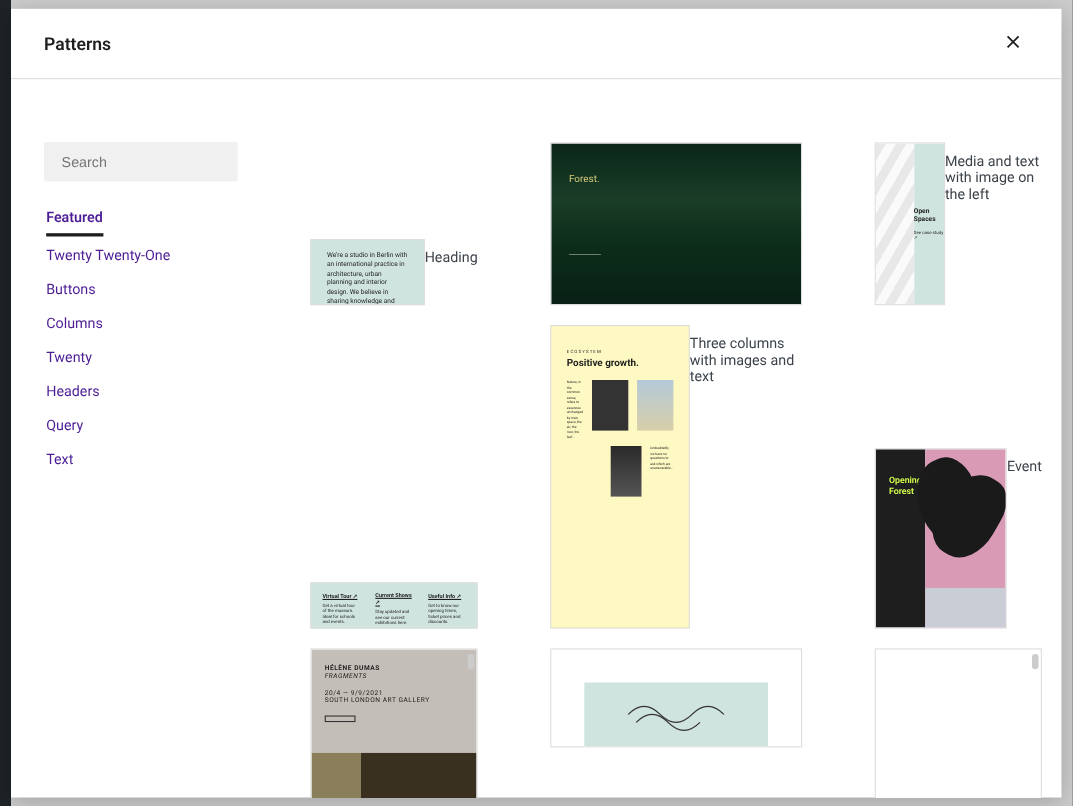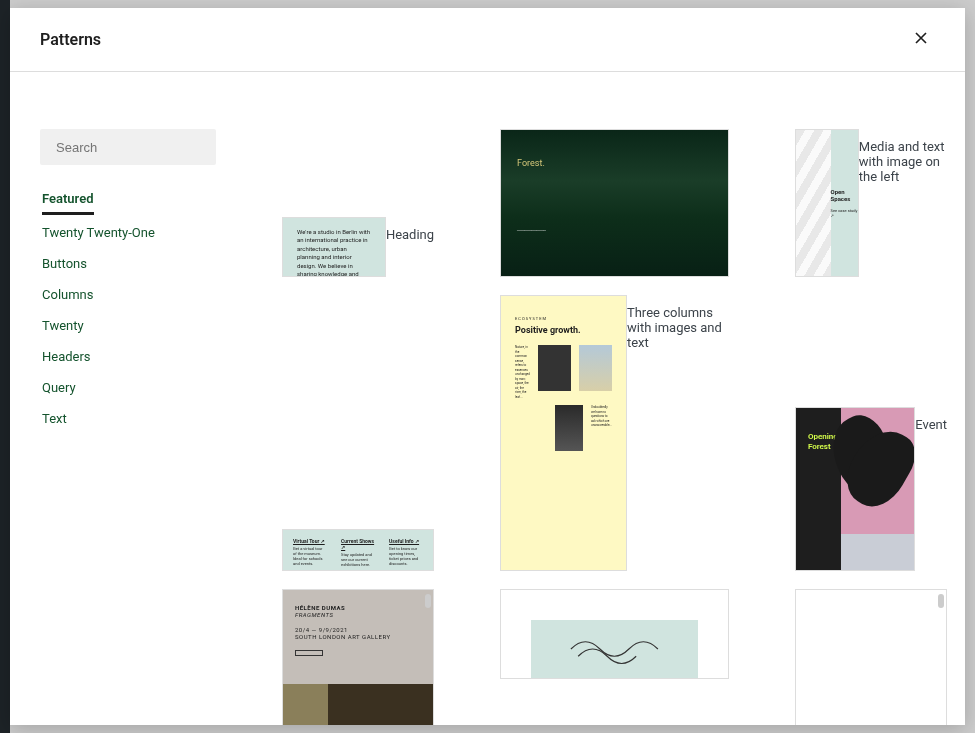--- a/index.html
+++ b/index.html
@@ -85,21 +85,21 @@
     }
     .search-input::placeholder { color: #757575; }
     .search-icon { color: #1e1e1e; }
     .categories {
       list-style: none;
       padding-left: 2px;
     }
     .category {
       padding: 8px 0;
       font-size: 13px;
-      color: #14532d;
+      color: #4c1d95;
       cursor: pointer;
     }
     .category.active {
       font-weight: 600;
       border-bottom: 3px solid #1e1e1e;
       display: inline-block;
       padding-bottom: 6px;
       margin-bottom: 2px;
     }
     .patterns-grid {

